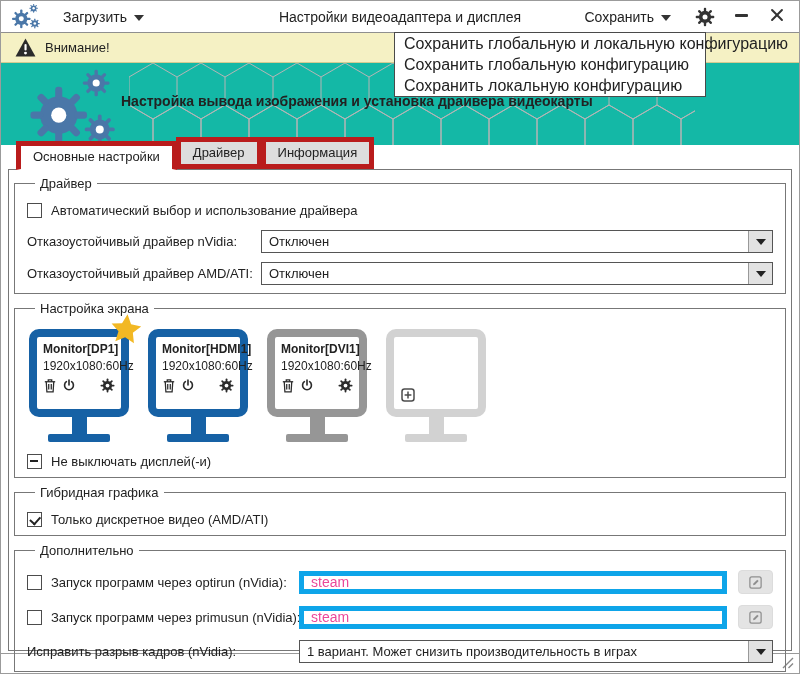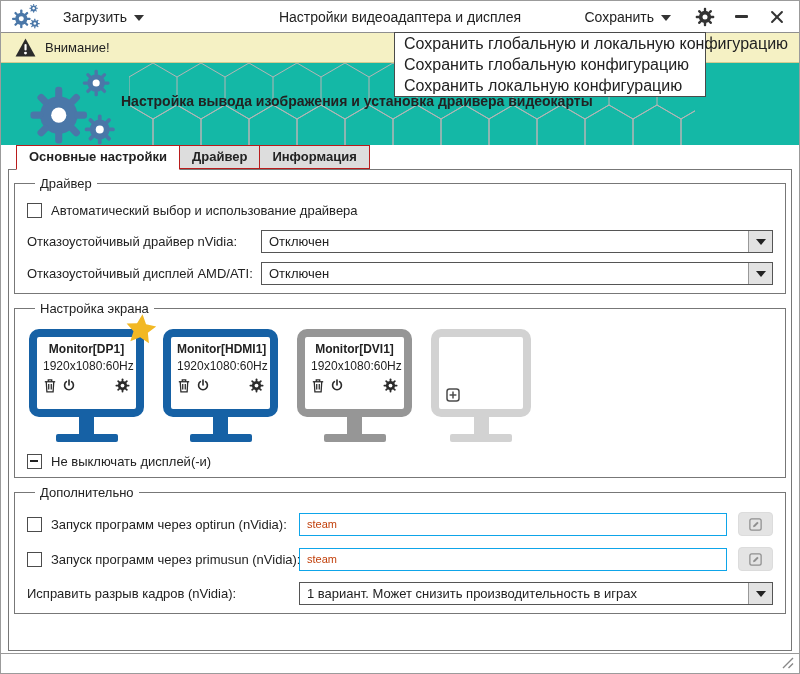--- a/index.html
+++ b/index.html
@@ -13,21 +13,21 @@
   
   .titlebar {
     height:32px; display:flex; align-items:center; padding:12px 10px;
     border-bottom:1px solid #8f8f8f; position:relative; background:#fff;
   }
   .app-icon { width:30px; height:27px; color:#4a77a8; }
   .tb-btn { display:flex; align-items:center; gap:7px; font-size:14px; cursor:pointer; padding:2px 4px; }
   .load-btn { margin-left:18px; }
   .tri-down { width:0; height:0; border-left:5px solid transparent; border-right:5px solid transparent; border-top:6px solid #333; margin-top:2px; }
   .tb-title { position:absolute; left:50%; transform:translateX(-50%); font-size:14px; white-space:nowrap; }
-  .tb-right { margin-left:auto; display:flex; align-items:center; gap:20px; padding-right:4px; }
+  .tb-right { margin-left:auto; display:flex; gap:20px; padding-right:4px; }
   .gear-btn { width:20px; height:20px; color:#333; cursor:pointer; }
   .min-btn { width:14px; height:18px; display:flex; align-items:center; cursor:pointer; }
   .min-bar { width:13px; height:3px; background:#333; border-radius:1px; }
   .close-btn { position:relative; width:16px; height:16px; cursor:pointer; }
   .close-btn::before,.close-btn::after {
     content:""; position:absolute; left:7px; top:0; width:2px; height:16px; background:#333; border-radius:1px;
   }
   .close-btn::before { transform:rotate(45deg); }
   .close-btn::after  { transform:rotate(-45deg); }
 
@@ -47,22 +47,22 @@
 
   
   .headerband { position:relative; height:82px; background:#14b8a6; overflow:hidden; }
   .hex-bg { position:absolute; left:128px; top:0; }
   .logo { position:absolute; left:26px; top:4px; width:92px; height:82px; color:#4a77a8; }
   .page-title { position:absolute; left:120px; top:30px; font-size:14px; font-weight:bold; white-space:nowrap; }
 
   
   .tabs { display:flex; align-items:flex-end; height:24px; padding-left:15px; position:relative; z-index:3; }
   .tab {
-    font-size:13px; padding:3px 12px 4px; border:1px solid #b91c1c; background:#ddd;
-    margin-right:-1px; cursor:pointer; white-space:nowrap;font-weight:bold;
+    font-size:13px; padding:3px 12px 4px; border:5px solid #b91c1c; background:#ddd;
+    margin-right:-1px; cursor:pointer; white-space:nowrap;
   }
   .tab.active { background:#fff; border-bottom:1px solid #fff; position:relative; margin-bottom:-1px; padding-bottom:5px; }
 
   
   .panel { margin:0 7px; border:1px solid #777; height:482px; background:#fff; padding:6px 0 0; position:relative; z-index:1; }
   fieldset { border:1px solid #777; margin:0 5px 7px; padding:3px 12px 8px; }
   legend { font-size:13px; padding:0 5px; margin-left:8px; }
 
   .row { display:flex; align-items:center; margin-top:9px; }
   .lbl { font-size:13px; white-space:nowrap; }
@@ -83,31 +83,31 @@
 
   
   .combo {
     flex:1; height:23px; border:1px solid #555; background:#fff; display:flex; align-items:center; cursor:pointer; min-width:0;
   }
   .combo-text { flex:1; font-size:13px; padding:0 7px; white-space:nowrap; overflow:hidden; }
   .combo-btn { width:24px; height:100%; background:#e2e2e2; border-left:1px solid #999; display:flex; align-items:center; justify-content:center; flex:none; }
   .combo-btn .tri-down { border-top-color:#222; margin-top:0; }
 
   
-  .tfield { flex:1; height:23px; border:1px solid #0ea5e9; font-family:"Liberation Sans",sans-serif; font-size:11px; color:#c2410c; padding:0 7px; min-width:0; }
+  .tfield { flex:1; height:23px; border:5px solid #0ea5e9; font-family:"Liberation Sans",sans-serif; font-size:14px; color:#ec4899; padding:0 7px; min-width:0; }
   .edit-btn { width:35px; height:24px; margin-left:11px; background:#e4e4e4; border:1px solid #dcdcdc; border-radius:4px; display:flex; align-items:center; justify-content:center; color:#8e8e8e; cursor:pointer; flex:none; }
   .edit-btn svg { width:15px; height:15px; }
 
   
   .monitors { display:flex; gap:19px; margin-top:10px; padding-left:2px; }
   .monitor { --mc:#1661a5; position:relative; cursor:pointer; flex:none; }
   .monitor.gray { --mc:#969696; }
   .monitor.ghost { --mc:#d2d2d2; }
   .m-screen {
-    width:115px; height:88px; border:8px solid var(--mc); border-radius:10px; background:#fff;
+    width:100px; height:88px; border:8px solid var(--mc); border-radius:10px; background:#fff;
     padding:5px 6px 4px; display:flex; flex-direction:column;
   }
   .monitor.ghost .m-screen { width:100px; justify-content:flex-end; padding:5px 7px 7px; }
   .m-name { font-size:12px; font-weight:bold; text-align:center; white-space:nowrap; }
   .m-res { font-size:12px; text-align:center; margin-top:3px; white-space:nowrap; }
   .m-icons { display:flex; align-items:center; gap:5px; margin-top:5px; color:#2b2b2b; }
   .m-icons .mi { width:14px; height:15px; cursor:pointer; }
   .m-icons .mi.right { margin-left:auto; width:15px; }
   .m-neck { width:15px; height:17px; background:var(--mc); margin:0 auto; }
   .m-base { width:62px; height:8px; background:var(--mc); border-radius:2px; margin:0 auto; }
@@ -250,21 +250,21 @@
       <div class="row" style="margin-top:12px">
         <span class="lbl dlabel">Отказоустойчивый драйвер nVidia:</span>
         <div class="combo">
           <span class="combo-text">Отключен</span>
           <span class="combo-btn">
               <i class="tri-down"></i>
             </span>
         </div>
       </div>
       <div class="row">
-        <span class="lbl dlabel">Отказоустойчивый дисплей AMD/ATI:</span>
+        <span class="lbl dlabel">Отказоустойчивый драйвер AMD/ATI:</span>
         <div class="combo">
           <span class="combo-text">Отключен</span>
           <span class="combo-btn">
               <i class="tri-down"></i>
             </span>
         </div>
       </div>
     </fieldset>
 
     <fieldset style="min-height:172px">
@@ -344,20 +344,27 @@
           <div class="m-base"></div>
         </div>
 
       </div>
       <div class="cbrow" style="margin-top:12px">
         <div class="cb indet"></div>
         <span class="lbl">Не выключать дисплей(-и)</span>
       </div>
     </fieldset>
 
+    <fieldset style="min-height:48px">
+      <legend>Гибридная графика</legend>
+      <div class="cbrow">
+        <div class="cb checked"></div>
+        <span class="lbl">Только дискретное видео (AMD/ATI)</span>
+      </div>
+    </fieldset>
 
     <fieldset style="min-height:120px">
       <legend>Дополнительно</legend>
       <div class="row">
         <div class="lead">
           <div class="cb"></div>
           <span class="lbl">Запуск программ через optirun (nVidia):</span>
         </div>
         <input class="tfield" type="text" value="steam" style="">
         <div class="edit-btn">

